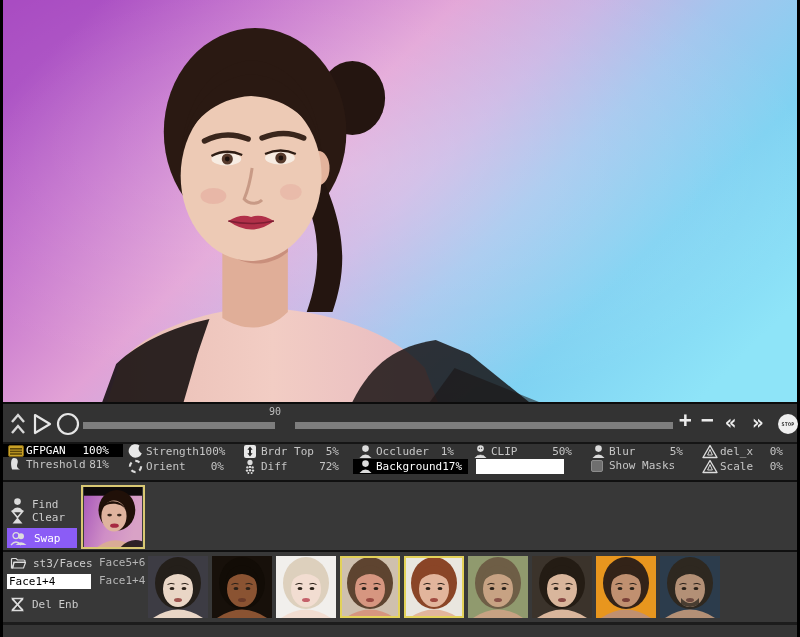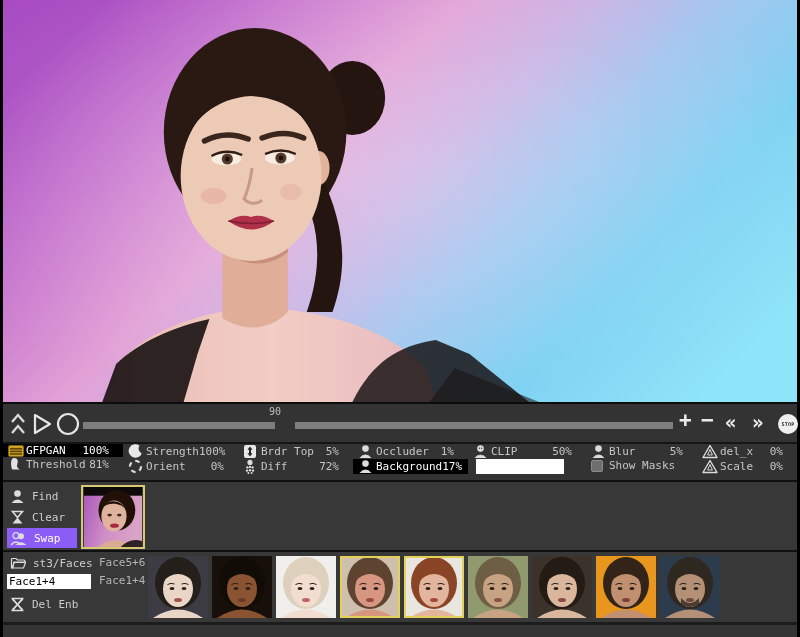--- a/index.html
+++ b/index.html
@@ -326,21 +326,21 @@
             </svg>
         </span>
         <span class="tlabel">Scale</span>
         <span class="tvalue">0%</span>
       </div>
     </div>
 
   </div>
 
   <div class="swap-section">
-    <div class="swap-btn" style="top:4px">
+    <div class="swap-btn" style="top:12px">
       <svg class="icon-svg" width="15" height="15">
           <circle cx="7.5" cy="4.6" r="3.3" fill="#dcdcdc"></circle>
           <path d="M1.5 14 Q7.5 7.2 13.5 14 Z" fill="#dcdcdc"></path>
         </svg>
       <span>Find</span>
     </div>
     <div class="swap-btn" style="top:25px">
       <svg class="icon-svg" width="15" height="15">
           <path d="M2.5 1.5 L12.5 1.5 L7.5 7.5 Z" fill="none" stroke="#dcdcdc" stroke-width="1.6"></path>
           <path d="M2.5 13.5 L12.5 13.5 L7.5 7.5 Z" fill="#dcdcdc"></path>

